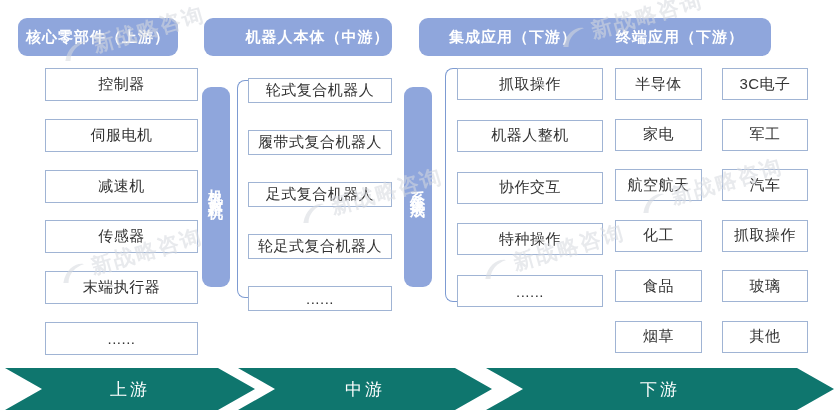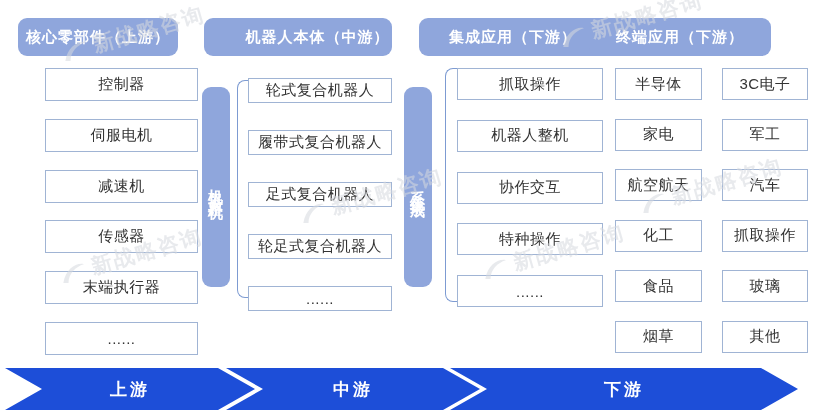--- a/index.html
+++ b/index.html
@@ -32,24 +32,24 @@
   }
   .vbar span{
     writing-mode:vertical-rl;text-orientation:upright;
     color:#ffffff;font-weight:700;font-size:15px;letter-spacing:4px;line-height:1;
   }
   .bracket{
     position:absolute;border:1.5px solid #7D9BD2;border-right:none;
     border-radius:8px 0 0 8px;z-index:0;
   }
   .chev{
-    position:absolute;top:368px;height:42px;background:#1d4ed8;
+    position:absolute;top:368px;height:42px;background:#0f766e;
     clip-path:polygon(0 0, calc(100% - 37px) 0, 100% 50%, calc(100% - 37px) 100%, 0 100%, 37px 50%);
     display:flex;align-items:center;justify-content:center;
-    color:#ffffff;font-weight:700;font-size:17px;letter-spacing:3px;
+    color:#ffffff;font-weight:400;font-size:17px;letter-spacing:3px;
     z-index:1;
   }
   .wm{
     position:absolute;display:flex;align-items:center;gap:4px;
     transform:rotate(-16deg);color:#d6d9df;font-size:21px;font-weight:700;
     letter-spacing:2px;opacity:0.55;z-index:5;pointer-events:none;white-space:nowrap;
   }
   .wm svg{fill:#d6d9df;}
 </style>
 </head>
@@ -142,16 +142,16 @@
   <div class="stack" style="left:722px;top:68px;width:86px;height:285px;">
     <div class="box h32">3C电子</div>
     <div class="box h32">军工</div>
     <div class="box h32">汽车</div>
     <div class="box h32">抓取操作</div>
     <div class="box h32">玻璃</div>
     <div class="box h32">其他</div>
   </div>
 
   <div class="chev" style="left:5px;width:250px;">上游</div>
-  <div class="chev" style="left:226px;width:254px;">中游</div>
-  <div class="chev" style="left:450px;width:348px;">下游</div>
+  <div class="chev" style="left:238px;width:254px;">中游</div>
+  <div class="chev" style="left:486px;width:348px;">下游</div>
 
 </div>
 
 </body></html>

